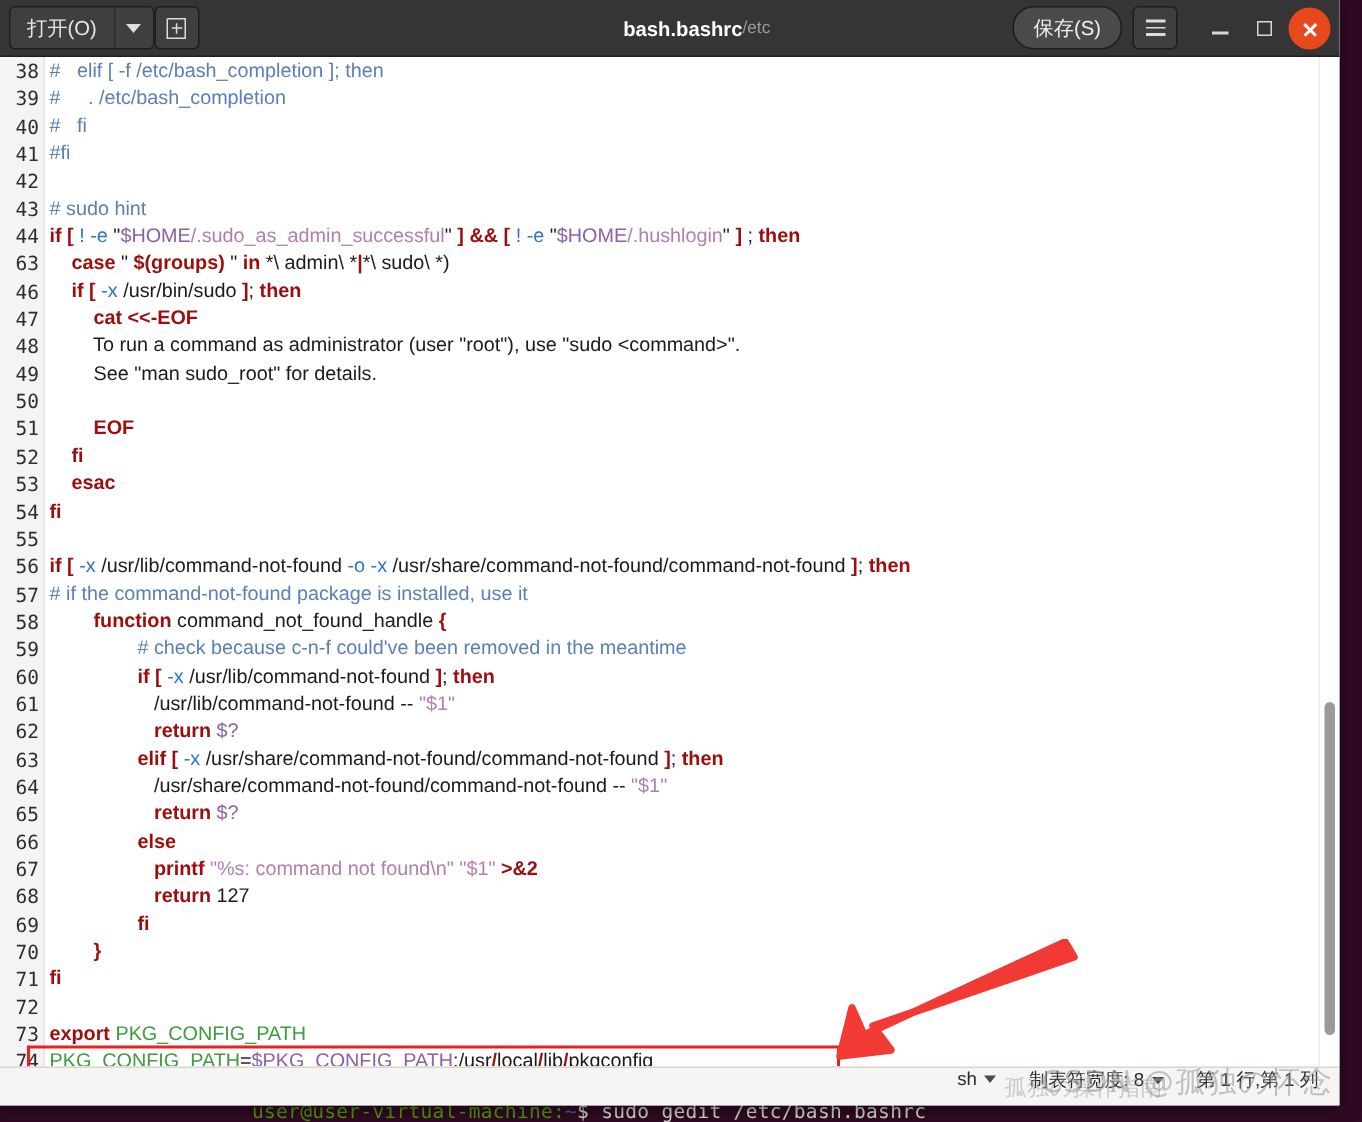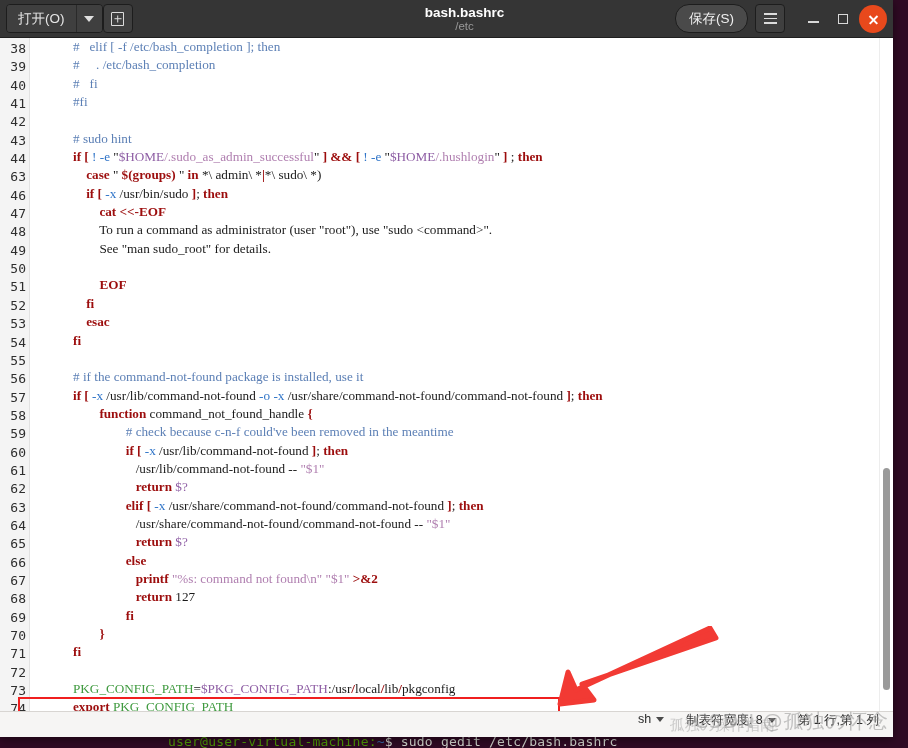--- a/index.html
+++ b/index.html
@@ -113,21 +113,21 @@
     width: 1.6px; height: 7px;
     background: #dcdcdc;
     transform: translate(-50%,-50%);
   }
 
   .hb-title {
     position: absolute;
     left: 0; right: 0; top: 0;
     height: 38px;
     display: flex;
-    flex-direction: column;
+    flex-direction: row;
     align-items: center;
     justify-content: center;
     pointer-events: none;
     padding-left: 36px;
   }
   .hb-title .t1 {
     color: #ffffff;
     font-size: 13.5px;
     font-weight: bold;
     line-height: 15px;
@@ -229,25 +229,24 @@
   }
   .code {
     position: relative;
     flex: 1;
     overflow: hidden;
     padding-left: 3px;
   }
   .code .ln {
     height: 18.35px;
     line-height: 18.35px;
-    font-family: Liberation Serif, serif;
+    font-family: Liberation Sans, sans-serif;
     font-size: 13.2px;
     white-space: pre;
     color: #1a1a1a;
-    margin-left: 40px;
   }
   .kw  { color: #9c0d0d; font-weight: bold; }
   .cm  { color: #5b7fb5; }
   .str { color: #b07fb0; }
   .var { color: #8f5fa5; }
   .opt { color: #2f74c8; }
   .num { color: #1a1a1a; }
   .grn { color: #3f9a3f; }
 
   
@@ -436,39 +435,39 @@
           <div class="ln"><span>    </span><span class="kw">if </span><span class="kw">[</span><span> </span><span class="opt">-x</span><span> /usr/bin/sudo </span><span class="kw">]</span><span>; </span><span class="kw">then</span></div>
           <div class="ln"><span>        </span><span class="kw">cat &lt;&lt;-EOF</span></div>
           <div class="ln"><span>        To run a command as administrator (user "root"), use "sudo &lt;command&gt;".</span></div>
           <div class="ln"><span>        See "man sudo_root" for details.</span></div>
           <div class="ln">&nbsp;</div>
           <div class="ln"><span>        </span><span class="kw">EOF</span></div>
           <div class="ln"><span>    </span><span class="kw">fi</span></div>
           <div class="ln"><span>    </span><span class="kw">esac</span></div>
           <div class="ln"><span class="kw">fi</span></div>
           <div class="ln">&nbsp;</div>
+          <div class="ln"><span class="kw">if </span><span class="kw">[</span><span> </span><span class="opt">-x</span><span> /usr/lib/command-not-found </span><span class="opt">-o</span><span> </span><span class="opt">-x</span><span> /usr/share/command-not-found/command-not-found </span><span class="kw">]</span><span>; </span><span class="kw">then</span></div>
           <div class="ln"><span class="cm"># if the command-not-found package is installed, use it</span></div>
-          <div class="ln"><span class="kw">if </span><span class="kw">[</span><span> </span><span class="opt">-x</span><span> /usr/lib/command-not-found </span><span class="opt">-o</span><span> </span><span class="opt">-x</span><span> /usr/share/command-not-found/command-not-found </span><span class="kw">]</span><span>; </span><span class="kw">then</span></div>
           <div class="ln"><span>        </span><span class="kw">function</span><span> command_not_found_handle </span><span class="kw">{</span></div>
           <div class="ln"><span>                </span><span class="cm"># check because c-n-f could've been removed in the meantime</span></div>
           <div class="ln"><span>                </span><span class="kw">if </span><span class="kw">[</span><span> </span><span class="opt">-x</span><span> /usr/lib/command-not-found </span><span class="kw">]</span><span>; </span><span class="kw">then</span></div>
           <div class="ln"><span>                   /usr/lib/command-not-found -- </span><span class="str">"$1"</span></div>
           <div class="ln"><span>                   </span><span class="kw">return</span><span> </span><span class="var">$?</span></div>
           <div class="ln"><span>                </span><span class="kw">elif </span><span class="kw">[</span><span> </span><span class="opt">-x</span><span> /usr/share/command-not-found/command-not-found </span><span class="kw">]</span><span>; </span><span class="kw">then</span></div>
           <div class="ln"><span>                   /usr/share/command-not-found/command-not-found -- </span><span class="str">"$1"</span></div>
           <div class="ln"><span>                   </span><span class="kw">return</span><span> </span><span class="var">$?</span></div>
           <div class="ln"><span>                </span><span class="kw">else</span></div>
           <div class="ln"><span>                   </span><span class="kw">printf</span><span> </span><span class="str">"%s: command not found\n"</span><span> </span><span class="str">"$1"</span><span> </span><span class="kw">&gt;&amp;2</span></div>
           <div class="ln"><span>                   </span><span class="kw">return</span><span class="num"> 127</span></div>
           <div class="ln"><span>                </span><span class="kw">fi</span></div>
           <div class="ln"><span>        </span><span class="kw">}</span></div>
           <div class="ln"><span class="kw">fi</span></div>
           <div class="ln">&nbsp;</div>
+          <div class="ln"><span class="kw">export</span><span> </span><span class="grn">PKG_CONFIG_PATH</span></div>
           <div class="ln"><span class="grn">PKG_CONFIG_PATH</span><span class="num">=</span><span class="var">$PKG_CONFIG_PATH</span><span class="num">:</span><span class="num">/usr</span><span class="kw">/</span><span class="num">local</span><span class="kw">/</span><span class="num">lib</span><span class="kw">/</span><span class="num">pkgconfig</span></div>
-          <div class="ln"><span class="kw">export</span><span> </span><span class="grn">PKG_CONFIG_PATH</span></div>
         </div>
 
       <div class="vscroll">
         <div class="vthumb"></div>
       </div>
 
       <div class="annot-box"></div>
 
       <svg class="annot-arrow" viewBox="0 0 340 90">
         <g>

